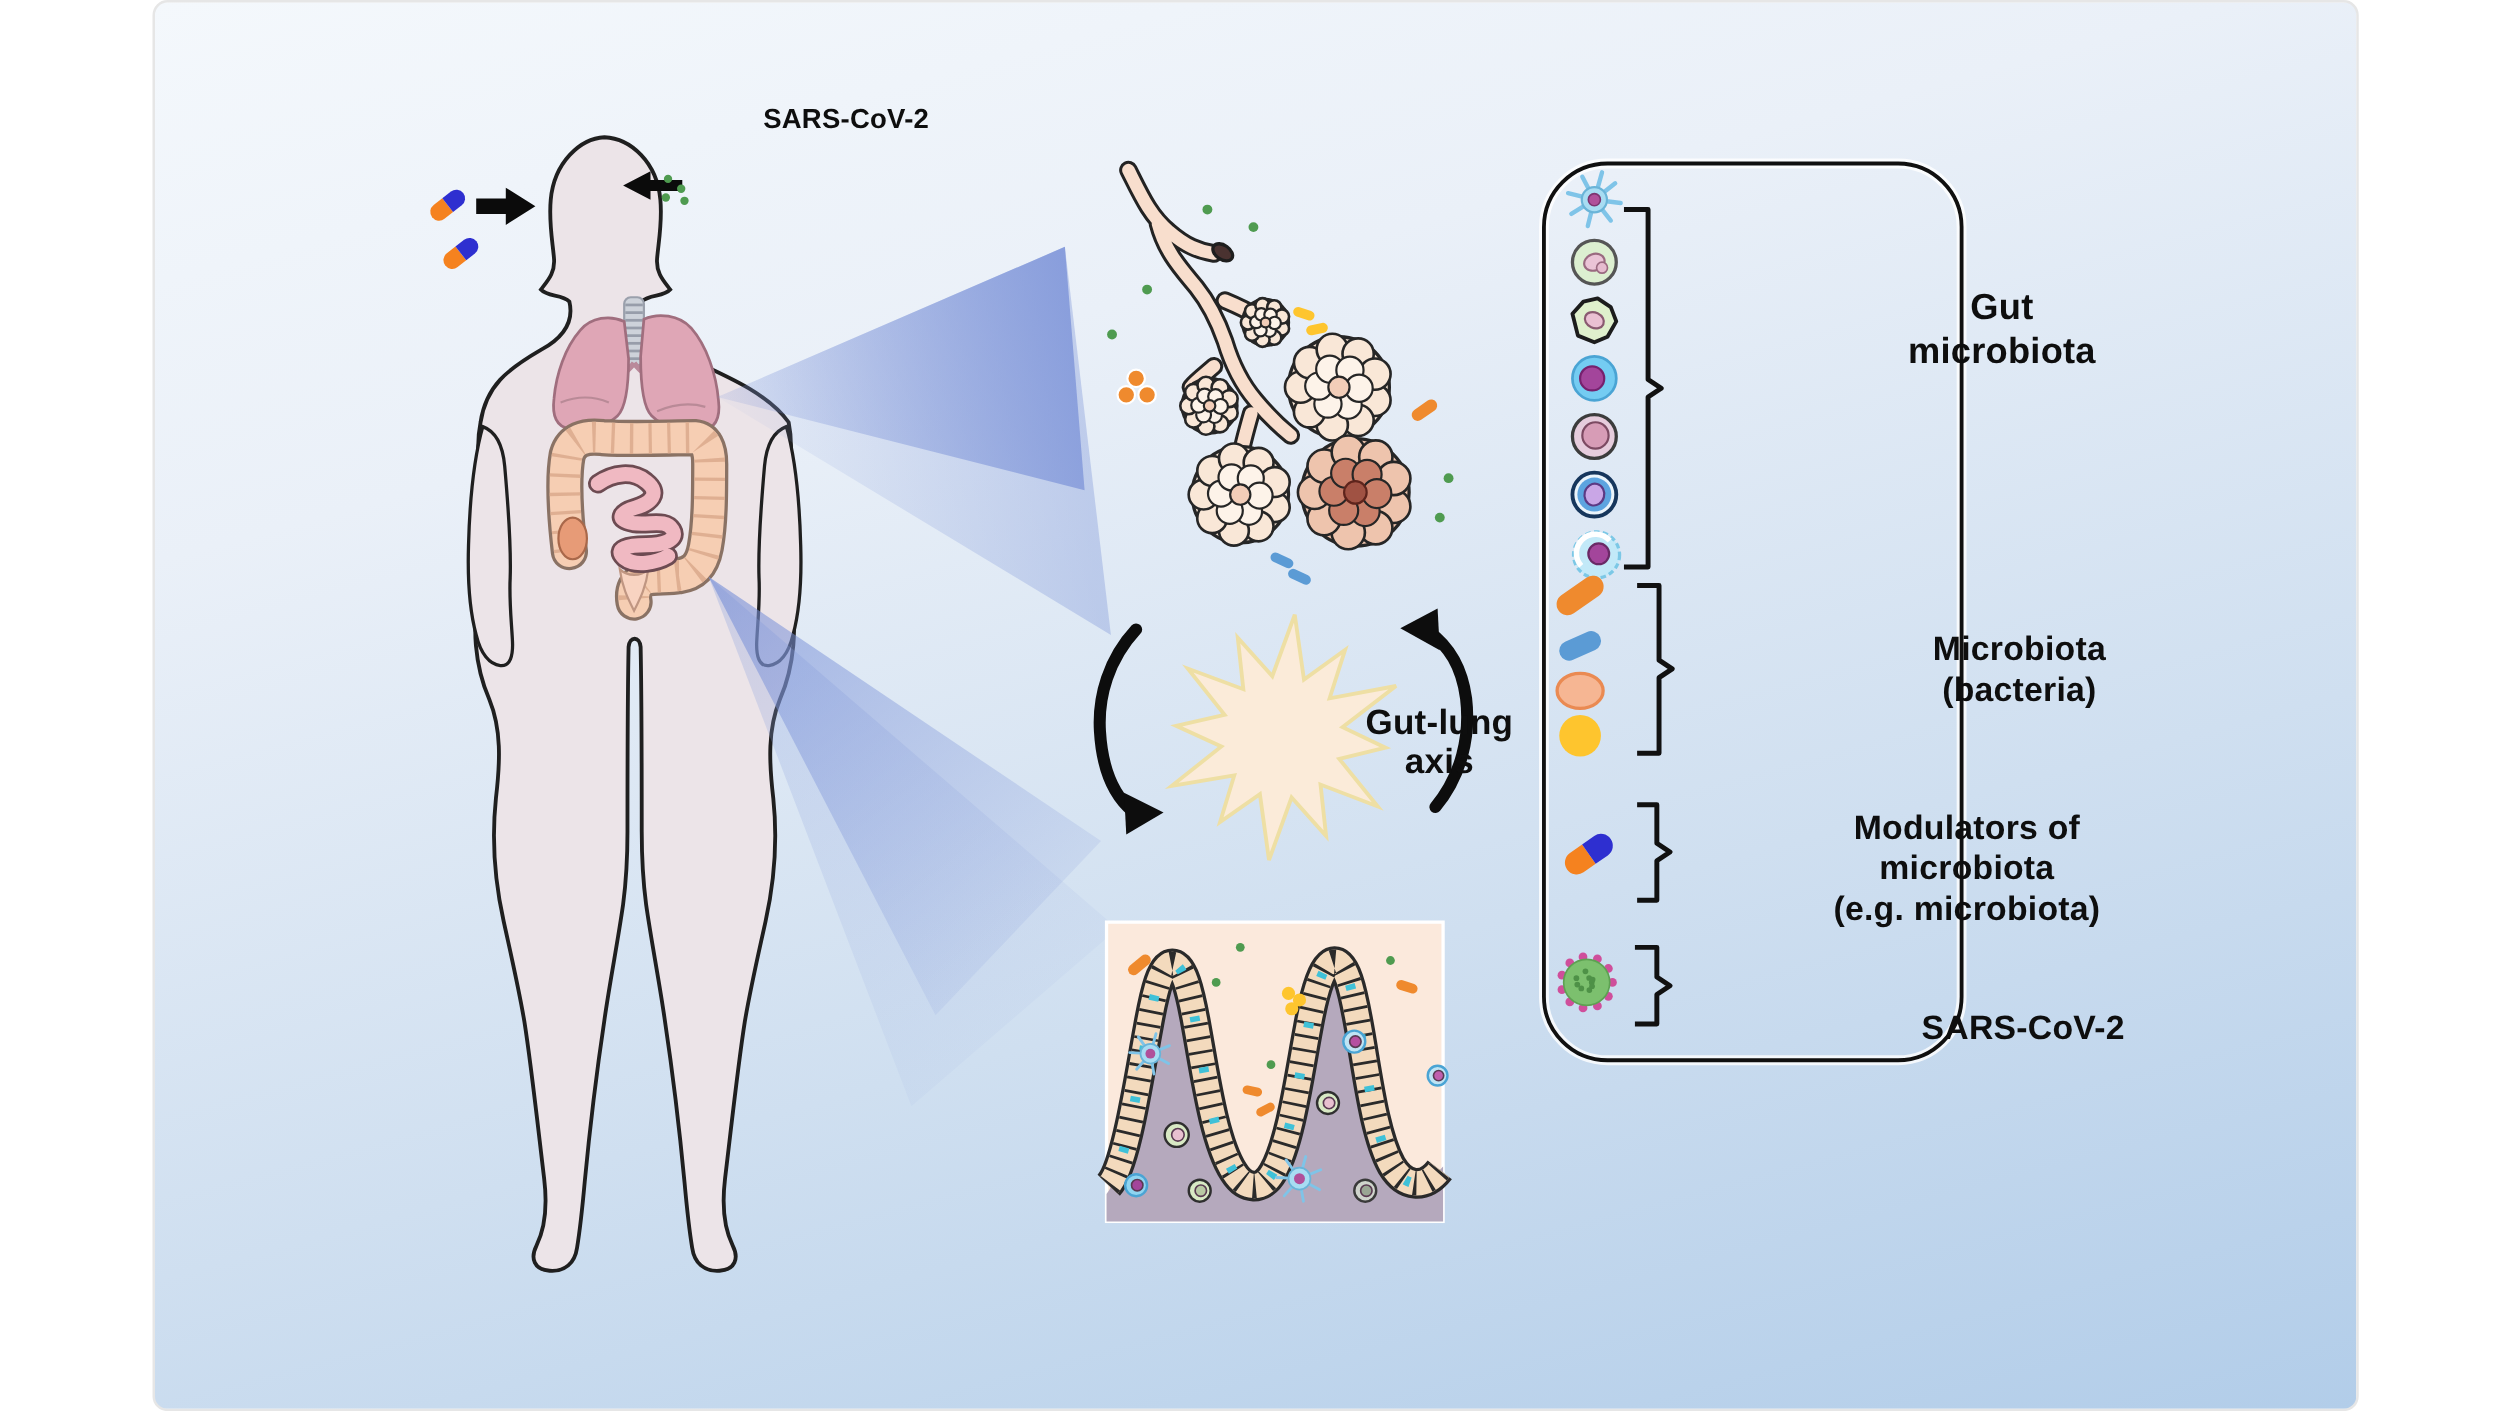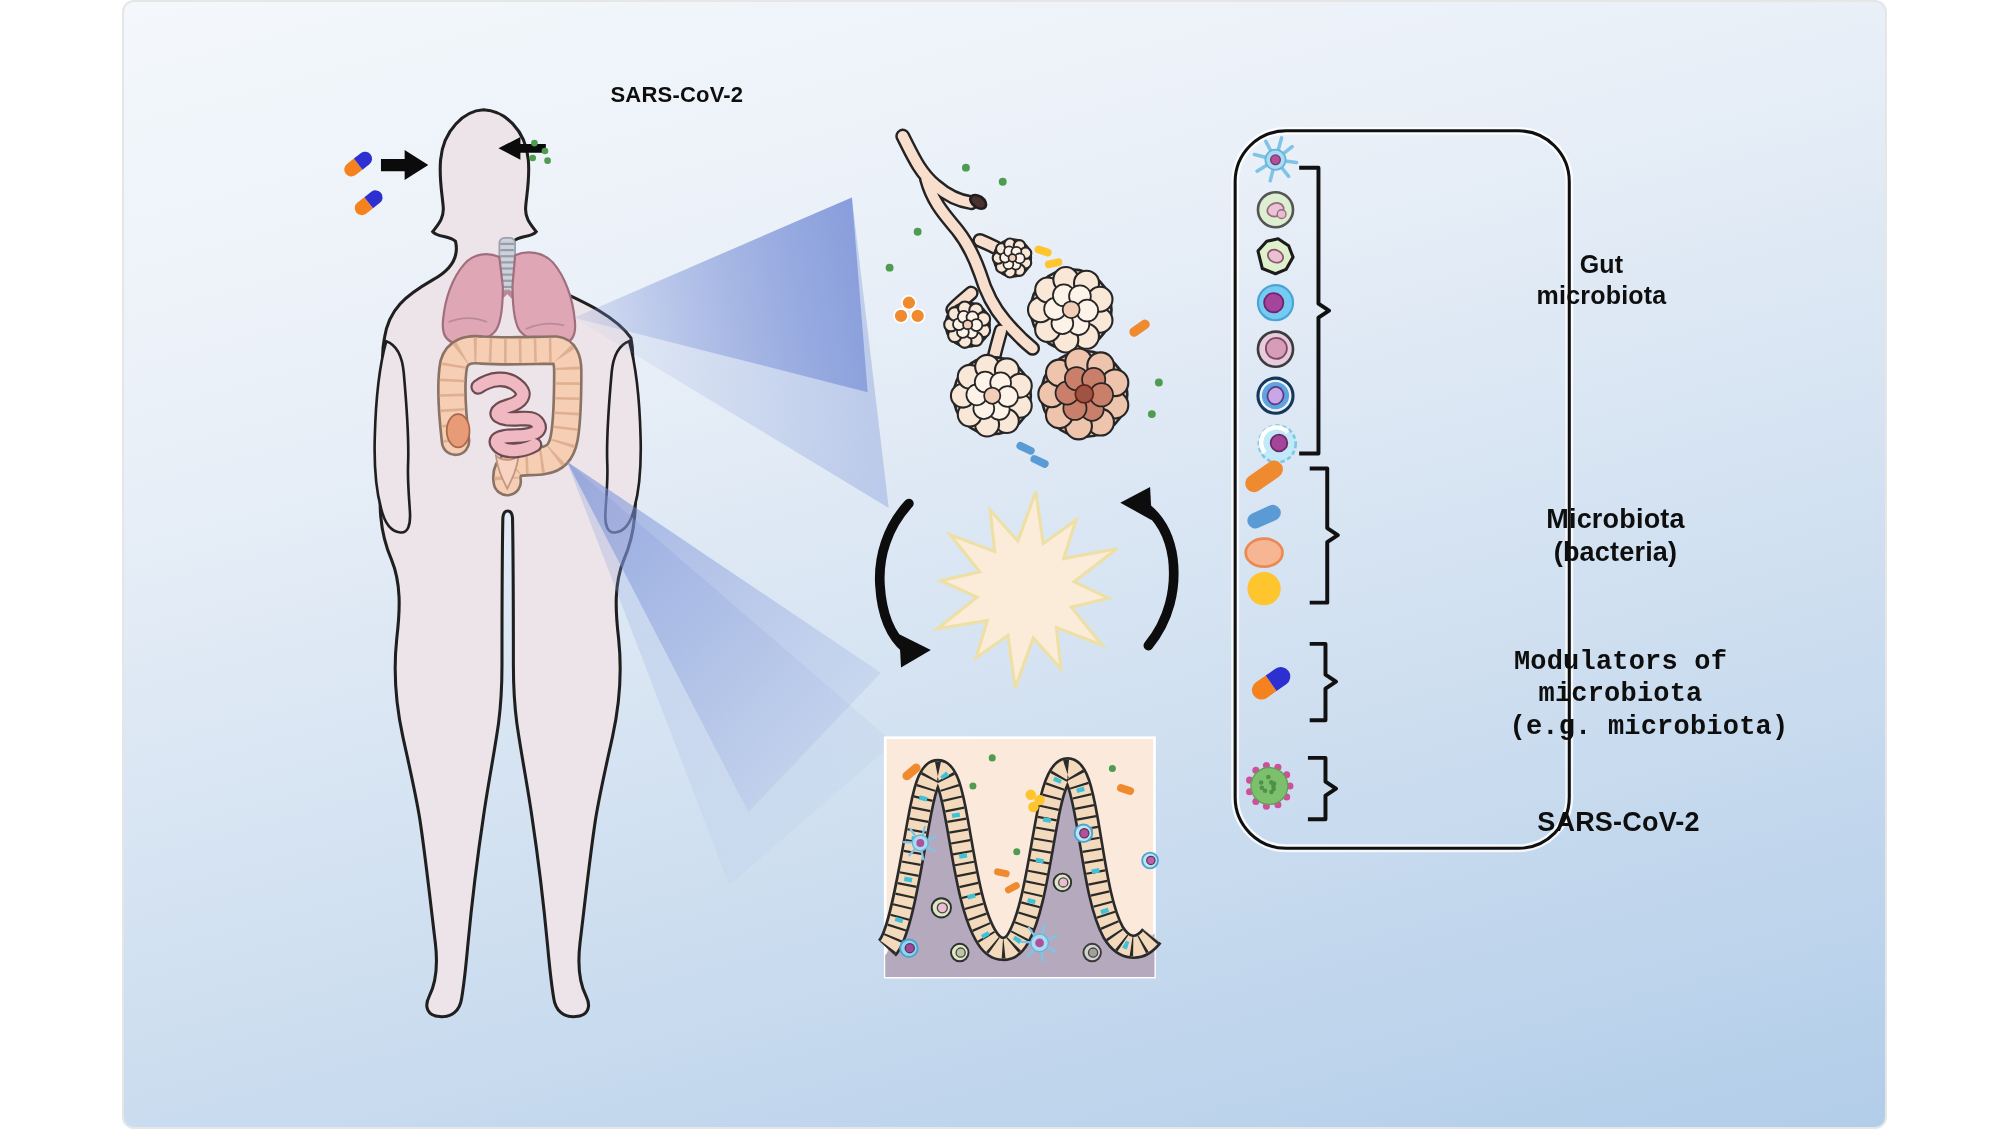--- a/index.html
+++ b/index.html
@@ -6,23 +6,23 @@
   .canvas{
     position:relative;width:1765px;height:1129px;margin:0 auto;overflow:hidden;
     border-radius:12px;border:2px solid #e6e6e6;box-sizing:border-box;
     background:linear-gradient(165deg,var(--bgTop) 0%,#eaf0f8 28%,#cfdff0 64%,var(--bgBottom) 100%);
   }
   svg.scene{position:absolute;left:0;top:0;width:100%;height:100%;}
   .lbl{position:absolute;font-weight:700;color:var(--textColor);text-align:center;letter-spacing:.2px;}
   .lbl div{white-space:nowrap;}
   #lbl-sars-top{left:487px;top:80px;font-size:22px;text-align:left;}
   #lbl-axis{left:944px;top:560px;width:168px;font-size:28px;line-height:1.12;}
-  #lbl-leuko{left:1396px;top:227px;width:164px;font-size:25px;line-height:1.22;margin-top:20px;}
+  #lbl-leuko{left:1396px;top:227px;width:164px;font-size:29px;line-height:1.22;}
   #lbl-micro{left:1400px;top:501px;width:184px;font-size:27px;line-height:1.22;}
-  #lbl-mod{left:1386px;top:644px;width:222px;font-size:27px;line-height:1.2;font-family:Liberation Mono, monospace;}
+  #lbl-mod{left:1339px;top:644px;width:222px;font-size:27px;line-height:1.2;}
   #lbl-sarsleg{left:1396px;top:805px;width:198px;font-size:27px;}
 </style>
 </head>
 <body>
 
 <div class="canvas">
 <svg class="scene" viewBox="0 0 2008 1129">
   <defs>
     <g id="capsule">
       <path d="M 0,-8 H -10 A 8 8 0 0 0 -10,8 H 0 Z" style="fill:var(--c1,#f5821f)"></path>
@@ -439,20 +439,24 @@
           <circle cx="480" cy="93" r="3.8" fill="#4f9b50"></circle>
           <circle cx="466" cy="101" r="3.8" fill="#4f9b50"></circle>
           <circle cx="483" cy="104" r="3.8" fill="#4f9b50"></circle>
         </g>
   </g>
 </svg>
 
 <div class="lbl" id="lbl-sars-top">
   <span>SARS-CoV-2</span>
 </div>
+<div class="lbl" id="lbl-axis">
+  <div>Gut-lung</div>
+  <div>axis</div>
+</div>
 <div class="lbl" id="lbl-leuko">
   <div>Gut</div>
   <div>microbiota</div>
 </div>
 <div class="lbl" id="lbl-micro">
   <div>Microbiota</div>
   <div>(bacteria)</div>
 </div>
 <div class="lbl" id="lbl-mod">
   <div>Modulators of</div>

